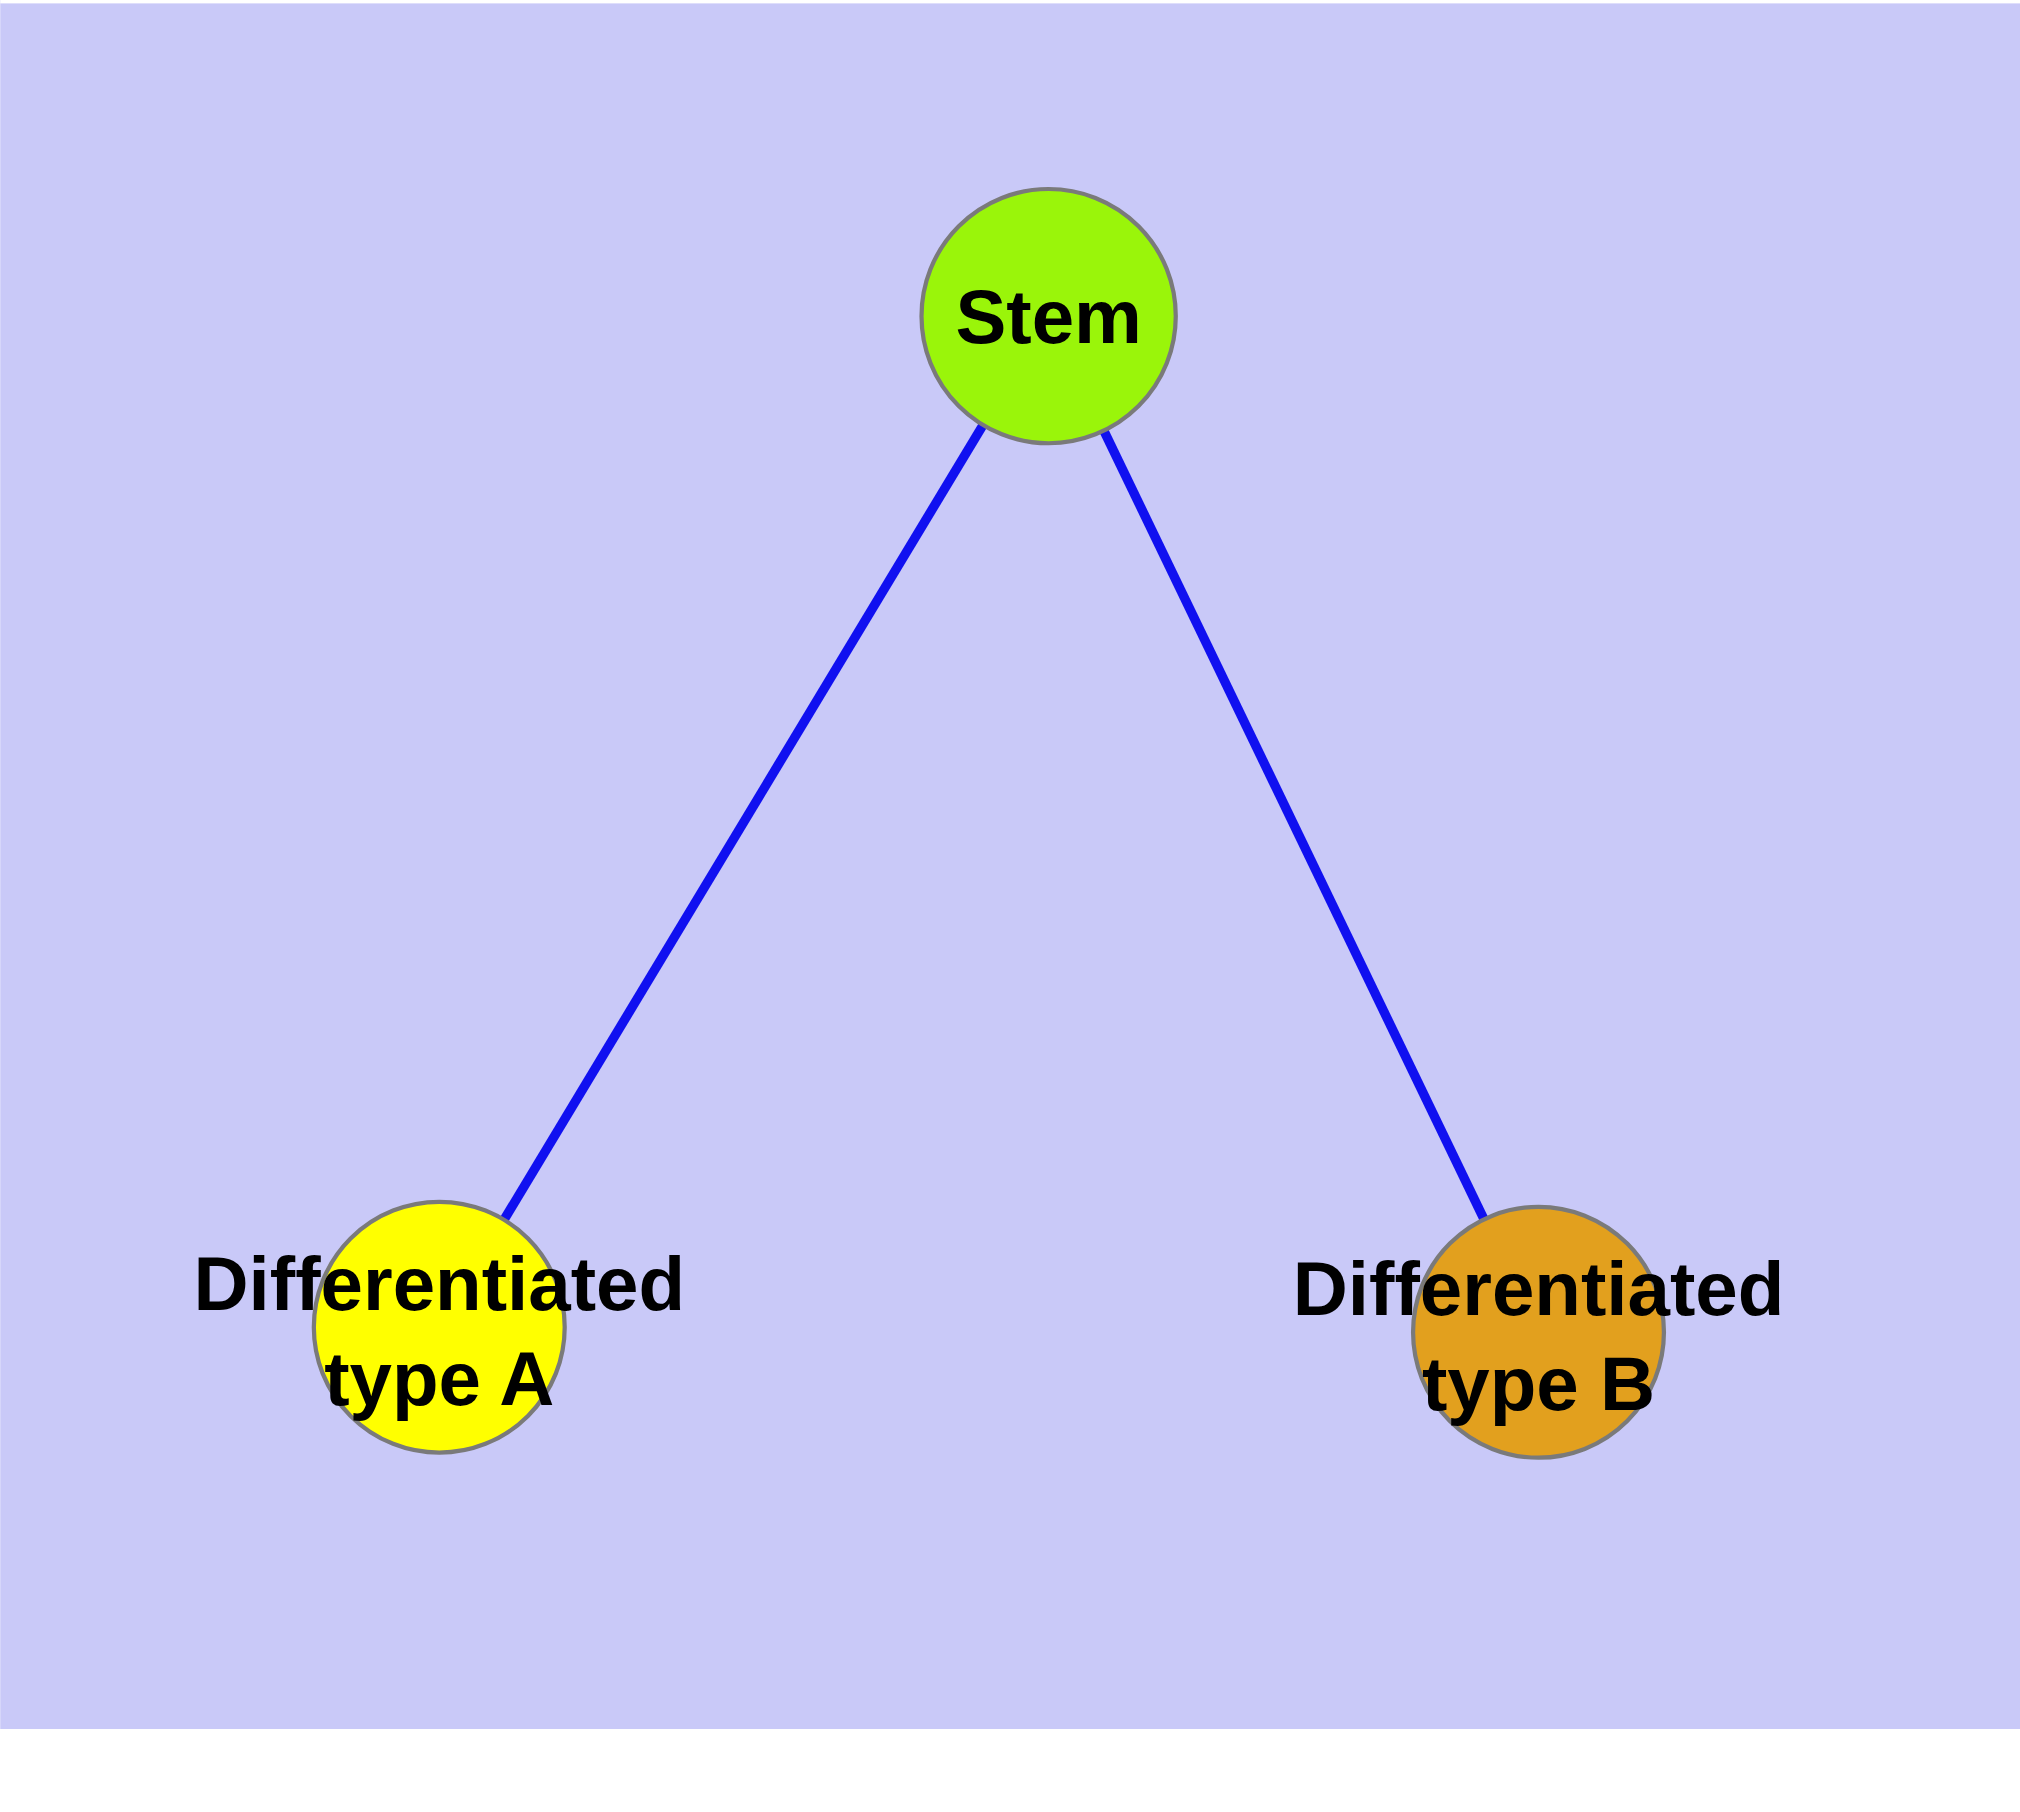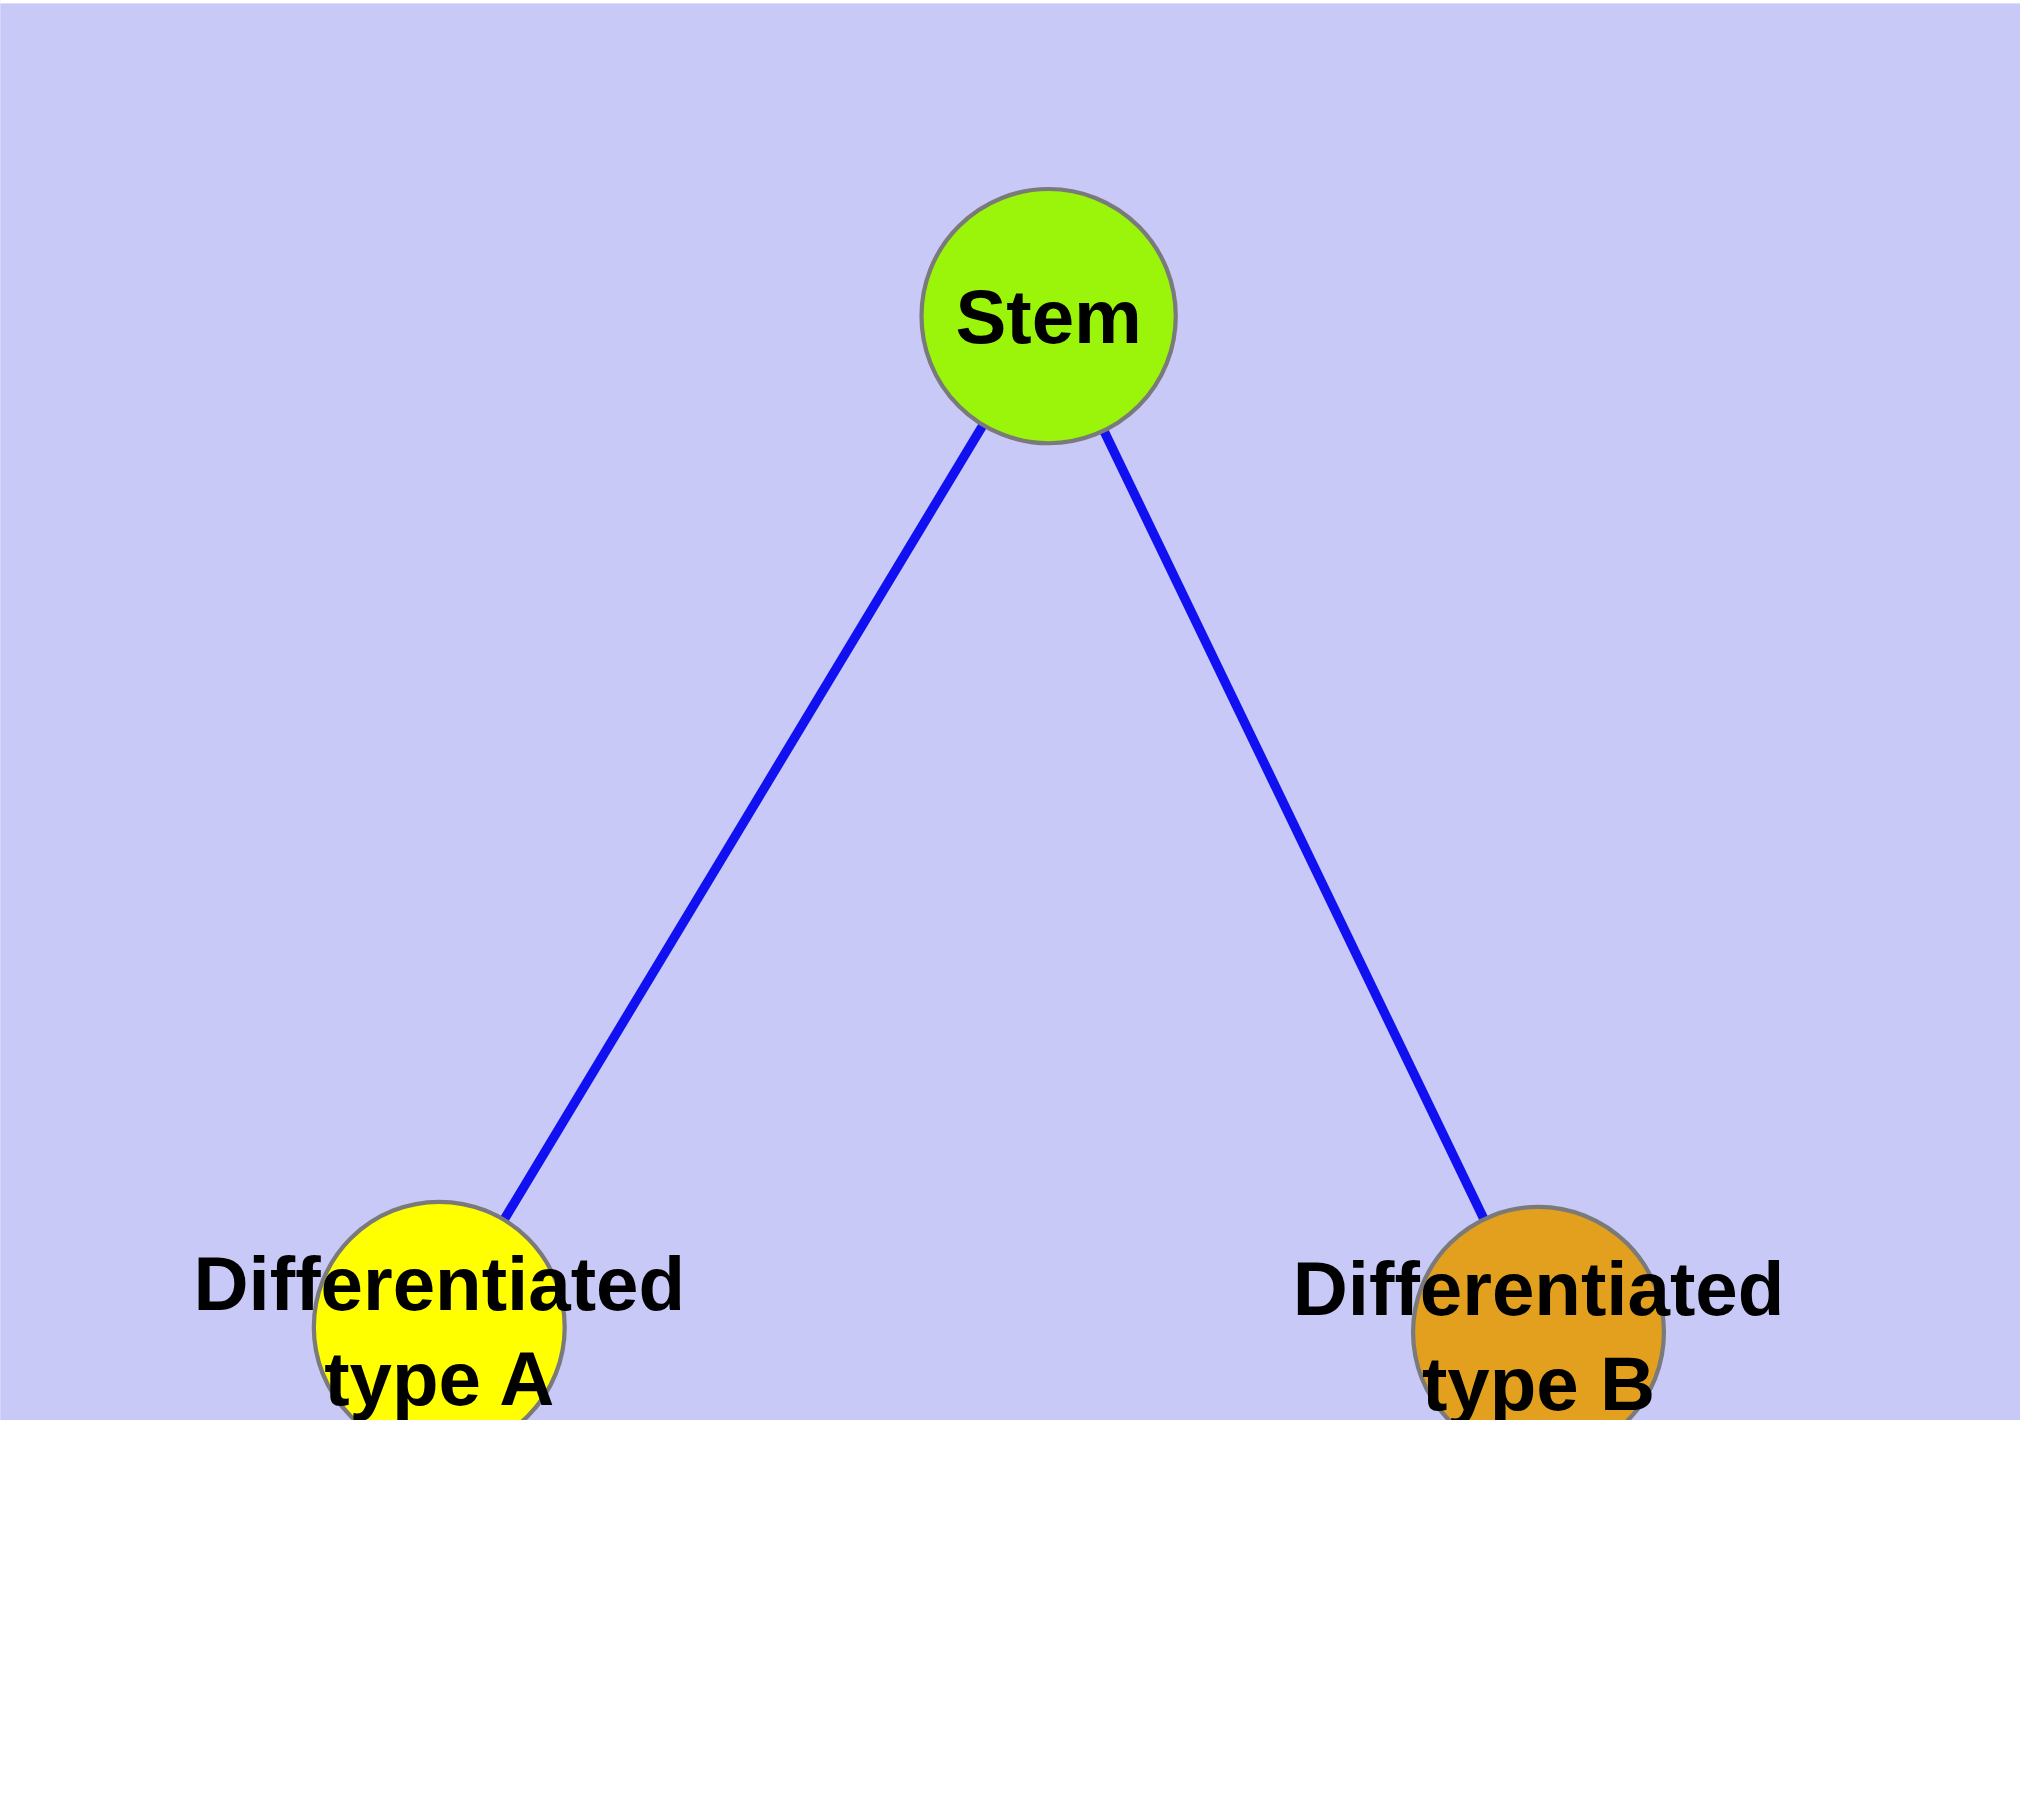--- a/index.html
+++ b/index.html
@@ -3,21 +3,21 @@
 <meta charset="utf-8">
 <style>
   html, body {
     margin: 0;
     padding: 0;
     background: #ffffff;
   }
   .figure {
     position: relative;
     width: 2021px;
-    height: 1420px;
+    height: 1729px;
     overflow: hidden;
   }
   svg.diagram {
     display: block;
     width: 2021px;
     height: 1812px;
   }
   svg.diagram text {
     font-family: "Liberation Sans", sans-serif;
     font-weight: bold;

